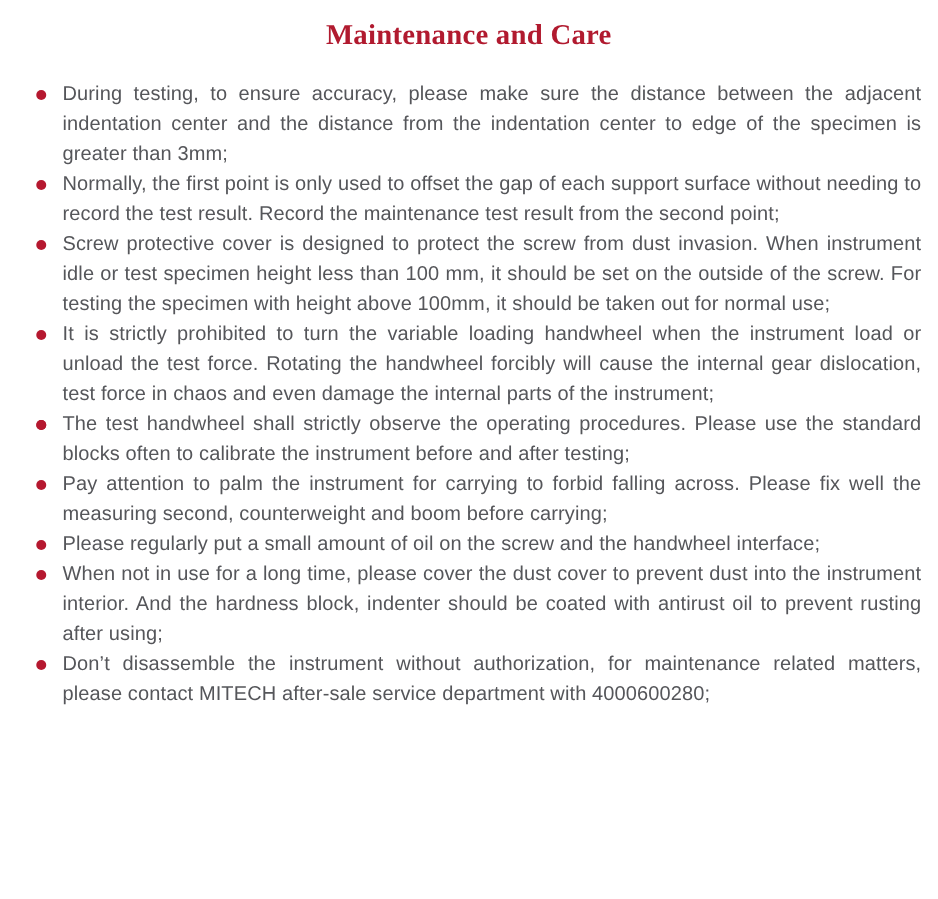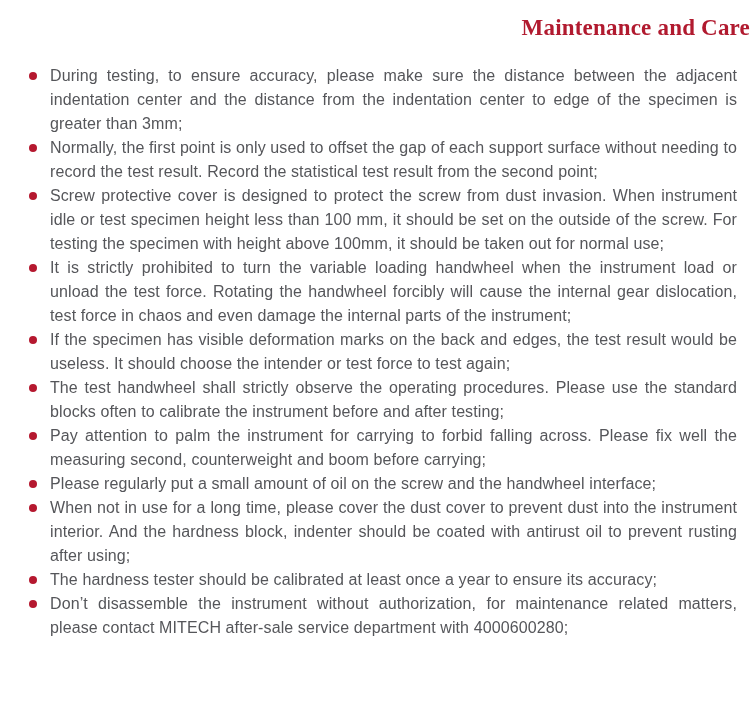--- a/index.html
+++ b/index.html
@@ -14,21 +14,21 @@
     font-family: "Liberation Sans", sans-serif;
   }
   .page {
     width: 750px;
     height: 719px;
     background: var(--background, #fff);
     box-sizing: border-box;
   }
   .page-title {
     margin: 14px 0 0 0;
-    text-align: right;
+    text-align: center;
     font-family: "Liberation Serif", serif;
     font-weight: bold;
     font-size: 23px;
     line-height: 28px;
     color: var(--title, #b11a2f);
     letter-spacing: 0.2px;
   }
   .maintenance-list {
     list-style: none;
     margin: 22px 13px 0 50px;
@@ -59,53 +59,48 @@
 
   <h1 class="page-title">Maintenance and Care</h1>
 
   <ul class="maintenance-list">
     <li class="list-item">
       <span class="bullet"></span>
       <span>During testing, to ensure accuracy, please make sure the distance between the adjacent indentation center and the distance from the indentation center to edge of the specimen is greater than 3mm;</span>
     </li>
     <li class="list-item">
       <span class="bullet"></span>
-      <span>Normally, the first point is only used to offset the gap of each support surface without needing to record the test result. Record the statistical test result from the second point;</span>
+      <span>Normally, the first point is only used to offset the gap of each support surface without needing to record the test result. Record the maintenance test result from the second point;</span>
     </li>
     <li class="list-item">
       <span class="bullet"></span>
       <span>Screw protective cover is designed to protect the screw from dust invasion. When instrument idle or test specimen height less than 100 mm, it should be set on the outside of the screw. For testing the specimen with height above 100mm, it should be taken out for normal use;</span>
     </li>
     <li class="list-item">
       <span class="bullet"></span>
       <span>It is strictly prohibited to turn the variable loading handwheel when the instrument load or unload the test force. Rotating the handwheel forcibly will cause the internal gear dislocation, test force in chaos and even damage the internal parts of the instrument;</span>
     </li>
     <li class="list-item">
       <span class="bullet"></span>
-      <span>If the specimen has visible deformation marks on the back and edges, the test result would be useless. It should choose the intender or test force to test again;</span>
     </li>
     <li class="list-item">
       <span class="bullet"></span>
       <span>The test handwheel shall strictly observe the operating procedures. Please use the standard blocks often to calibrate the instrument before and after testing;</span>
     </li>
     <li class="list-item">
       <span class="bullet"></span>
       <span>Pay attention to palm the instrument for carrying to forbid falling across. Please fix well the measuring second, counterweight and boom before carrying;</span>
     </li>
     <li class="list-item">
       <span class="bullet"></span>
       <span>Please regularly put a small amount of oil on the screw and the handwheel interface;</span>
     </li>
     <li class="list-item">
       <span class="bullet"></span>
       <span>When not in use for a long time, please cover the dust cover to prevent dust into the instrument interior. And the hardness block, indenter should be coated with antirust oil to prevent rusting after using;</span>
     </li>
     <li class="list-item">
       <span class="bullet"></span>
-      <span>The hardness tester should be calibrated at least once a year to ensure its accuracy;</span>
-    </li>
-    <li class="list-item">
-      <span class="bullet"></span>
       <span>Don’t disassemble the instrument without authorization, for maintenance related matters, please contact MITECH after-sale service department with 4000600280;</span>
     </li>
   </ul>
 
 </div>
 
 </body></html>

